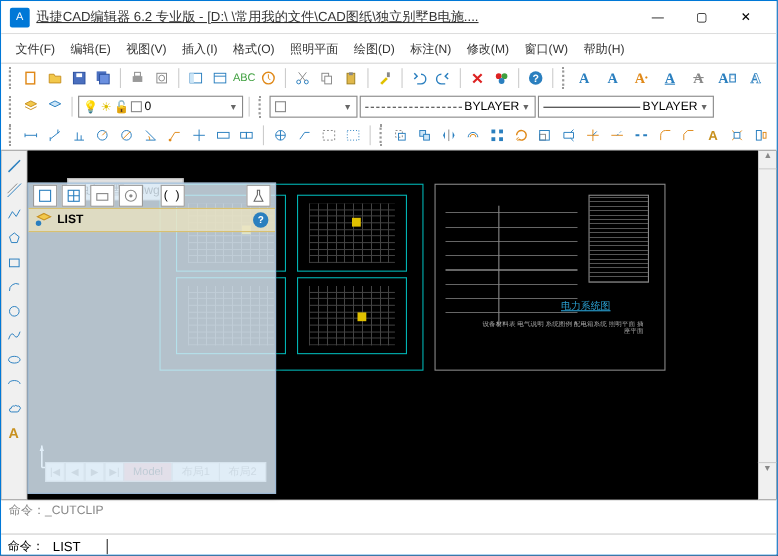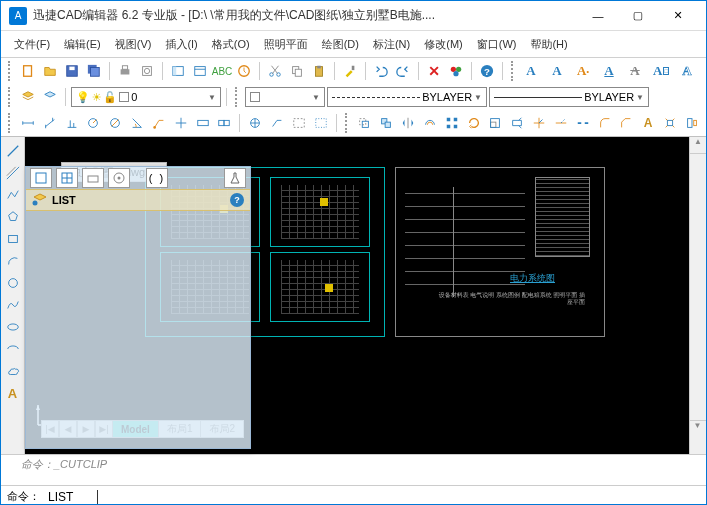--- a/index.html
+++ b/index.html
@@ -1,21 +1,21 @@
 <!DOCTYPE html>
 <html><head>
 <meta charset="utf-8">
 <style>
 * { margin: 0; padding: 0; box-sizing: border-box; font-family: "Microsoft YaHei", Arial, sans-serif; font-size: 11px; }
 body { width: 707px; height: 505px; background: #f0f0f0; border: 1px solid #0078d7; overflow: hidden; position: relative; }
 
 
 .title-bar { height: 30px; background: #fff; display: flex; align-items: center; padding: 0 8px; border-bottom: 1px solid #ddd; }
 .title-bar .logo { width: 18px; height: 18px; background: #0078d7; color: #fff; display: flex; align-items: center; justify-content: center; font-size: 10px; border-radius: 2px; margin-right: 6px; }
-.title-bar .title { flex: 1; font-size: 12px; color: #333; }
+.title-bar .title { flex: 1; font-size: 12px; color: #333; text-decoration: underline; }
 .title-bar .win-btn { width: 40px; height: 28px; display: flex; align-items: center; justify-content: center; cursor: pointer; }
 
 
 .menu-bar { height: 24px; background: #fff; display: flex; flex-wrap: wrap; align-items: center; padding: 0 6px; border-bottom: 1px solid #d0d0d0; }
 .menu-item { padding: 0 7px; cursor: pointer; color: #333; height: 22px; display: flex; align-items: center; }
 
 
 .toolbars { background: #fff; border-bottom: 1px solid #c0c0c0; }
 .toolbar-row { display: flex; align-items: center; padding: 2px 4px; gap: 2px; height: 26px; }
 .tool-grip { width: 5px; height: 20px; border-left: 2px dotted #999; margin: 0 3px; }
@@ -40,30 +40,30 @@
 .float-panel .fp-header { height: 22px; display: flex; align-items: center; padding: 0 4px; gap: 4px; }
 .float-panel .fp-mode { width: 22px; height: 20px; border: 1px solid #999; display: flex; align-items: center; justify-content: center; cursor: pointer; background: #fff; }
 .float-panel .fp-row { height: 22px; background: rgba(240,230,190,0.7); border-top: 1px solid #d8c070; border-bottom: 1px solid #d8c070; display: flex; align-items: center; padding: 0 6px; }
 .float-panel .fp-row .help { margin-left: auto; width: 14px; height: 14px; border-radius: 50%; background: #2a7fbf; color: #fff; display: flex; align-items: center; justify-content: center; font-size: 9px; font-weight: bold; }
 
 
 .doc-tab { position: absolute; left: 60px; top: 161px; height: 20px; background: #e8e8e8; border: 1px solid #bbb; display: flex; align-items: center; padding: 0 8px; gap: 6px; z-index: 5; }
 
 
 .cmd-area { background: #fff; border-top: 1px solid #ccc; font-family: "Consolas", monospace; }
-.cmd-history { height: 30px; overflow-y: scroll; padding: 2px 20px; color: #888; font-size: 10px; line-height: 14px; font-style: italic; }
+.cmd-history { height: 30px; overflow-y: scroll; padding: 2px 7px; color: #888; font-size: 10px; line-height: 14px; }
 .cmd-line { height: 22px; border-top: 1px solid #ccc; display: flex; align-items: center; padding: 0 6px; font-size: 12px; }
 .cmd-line .prompt { margin-right: 8px; }
 .cmd-line .cmd-input { border: none; outline: none; font-family: inherit; font-size: 12px; border-right: 1px solid #333; padding-right: 1px; }
 
 
 .model-tabs { position: absolute; left: 40px; bottom: 65px; height: 20px; display: flex; align-items: center; gap: 0; z-index: 3; }
 .model-tabs .nav-btn { width: 18px; height: 18px; border: 1px solid #bbb; background: #f0f0f0; color: #888; display: flex; align-items: center; justify-content: center; cursor: pointer; font-size: 9px; }
 .model-tabs .tab { height: 18px; padding: 0 8px; display: flex; align-items: center; background: #f0f0f0; border: 1px solid #bbb; margin-left: -1px; color: #888; cursor: pointer; font-size: 10px; }
-.model-tabs .tab.active { background: #5eead4; font-weight: bold; color: #333; text-align: right; }
+.model-tabs .tab.active { background: #fca5a5; font-weight: normal; color: #333; text-align: right; }
 
 
 .a-row { display: flex; gap: 6px; }
 .a-btn { color: #2a7fbf; font-family: serif; font-weight: bold; font-size: 13px; }
 .a-btn.u { text-decoration: underline; }
 .a-btn.strike { text-decoration: line-through; color: #888; }
 
 svg { display: block; }
 </style>
 </head>

